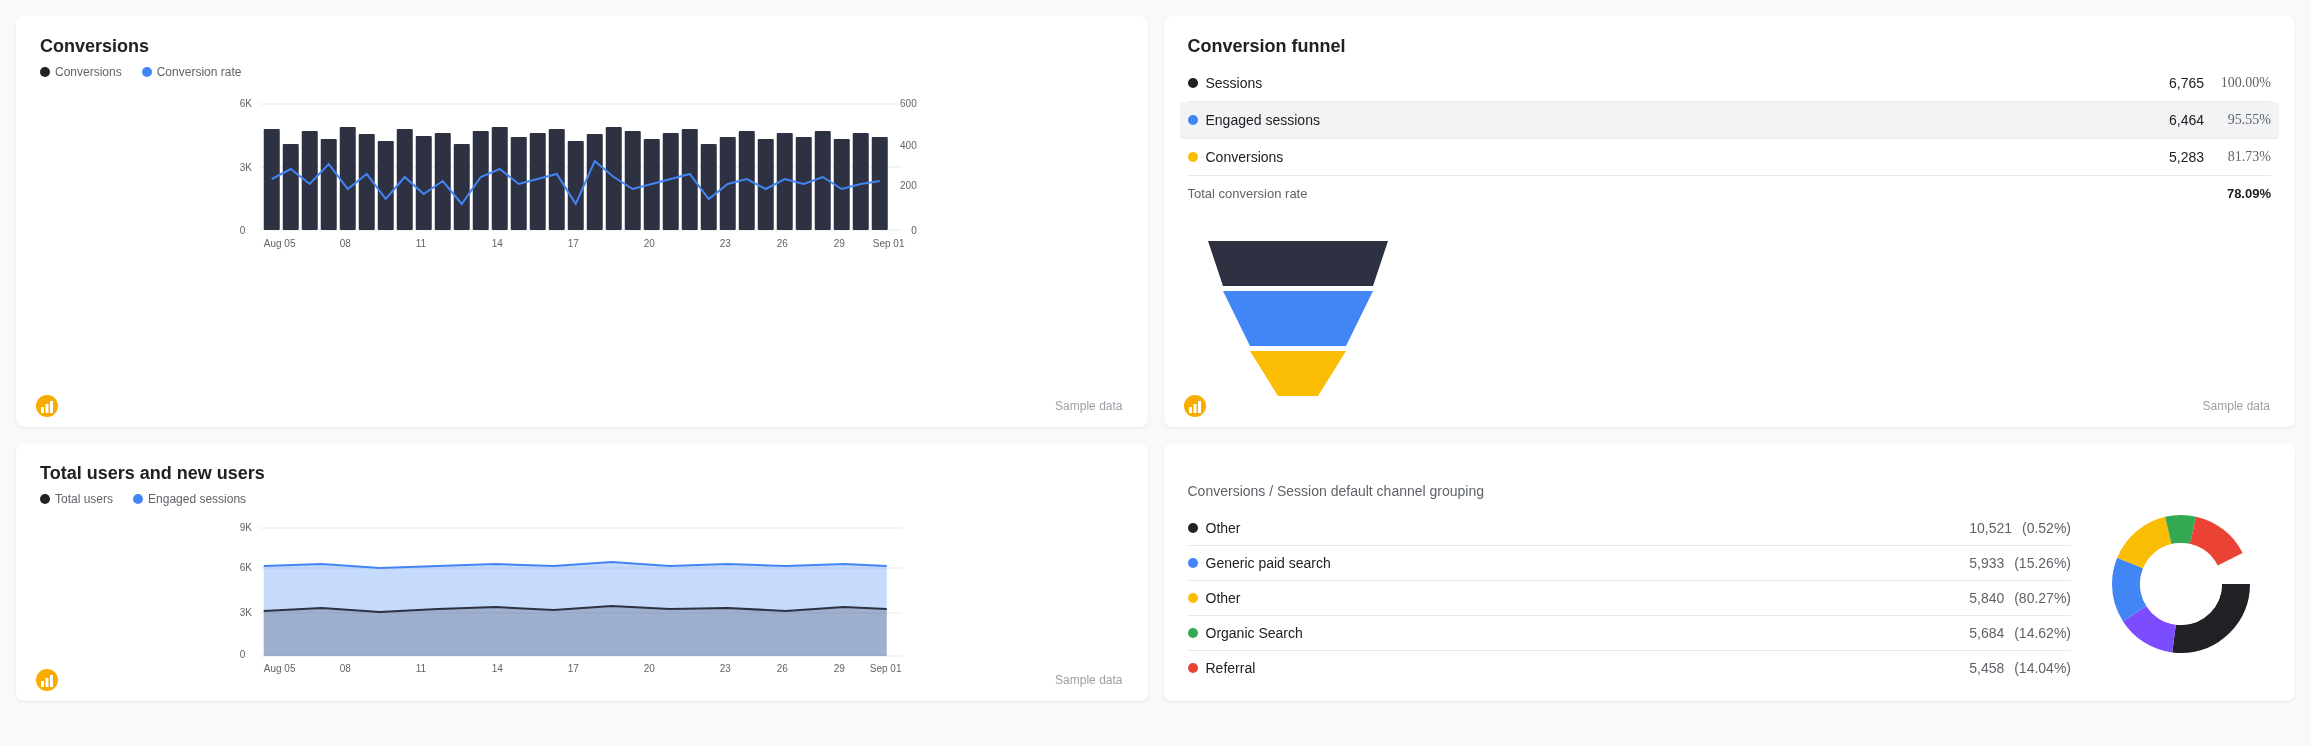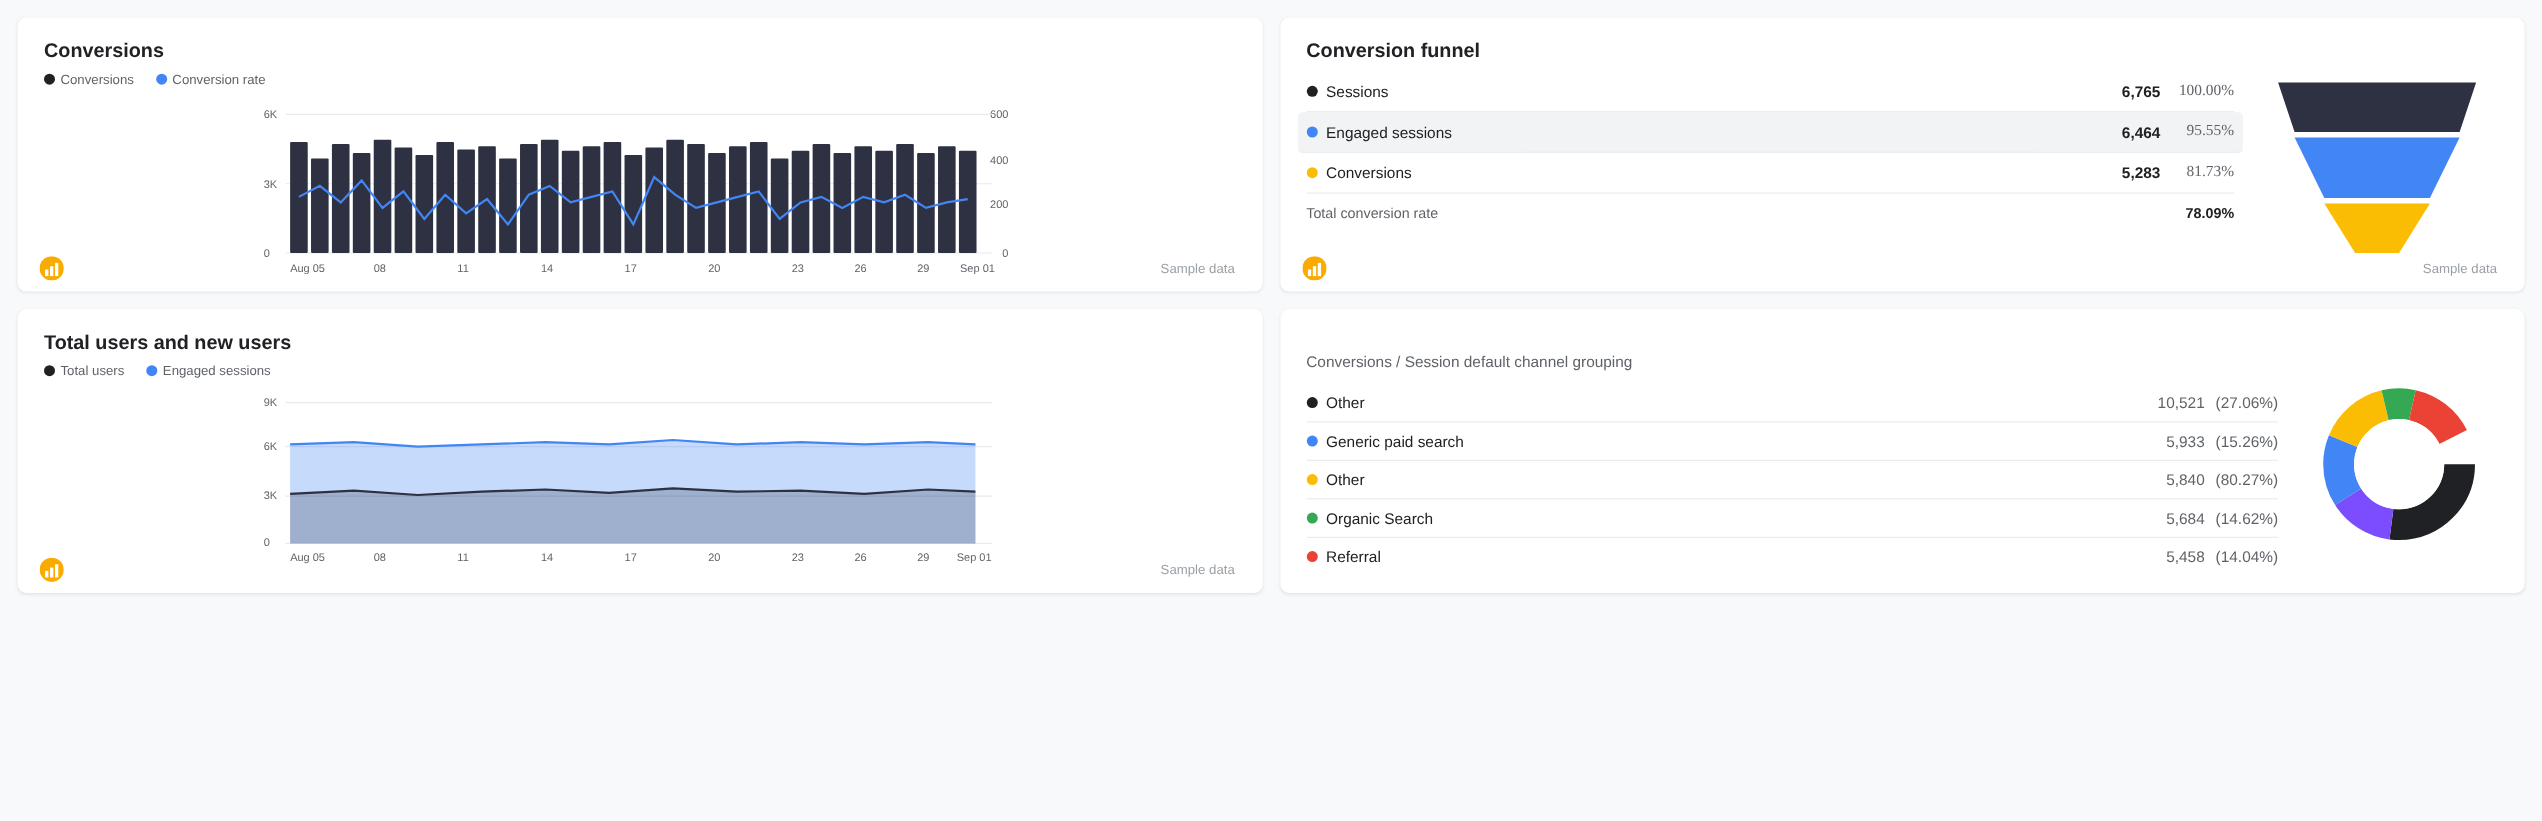--- a/index.html
+++ b/index.html
@@ -65,21 +65,21 @@
     
     .conversions-chart {
       width: 100%;
       height: 160px;
       position: relative;
     }
 
     
     .funnel-card {
       display: flex;
-      flex-direction: row;
+      flex-direction: column;
       gap: 20px;
     }
     .funnel-table {
       flex: 1;
     }
     .funnel-row {
       display: flex;
       align-items: center;
       padding: 10px 0;
       border-bottom: 1px solid #e8eaed;
@@ -96,21 +96,21 @@
     }
     .funnel-label {
       flex: 1;
       display: flex;
       align-items: center;
       gap: 8px;
       color: #202124;
       font-weight: 500;
     }
     .funnel-value {
-      font-weight: 700;
+      font-weight: 400;
       margin-right: 12px;
       color: #202124;
     }
     .funnel-pct {
       color: #5f6368;
       min-width: 55px;
       text-align: right;
       font-family: Liberation Serif, serif;
     }
     .funnel-total-row {
@@ -401,21 +401,21 @@
       <div class="channel-table">
         <div class="channel-subtitle">Conversions / Session default channel grouping</div>
 
         <div class="channel-row">
           <div class="channel-label">
             <span class="dot" style="background:#202124;"></span>
             <span>Other</span>
           </div>
           <span class="channel-value">
             <span>10,521</span>
-            <span style="color:#5f6368; margin-left:6px;">(27.06%)</span>
+            <span style="color:#5f6368; margin-left:6px;">(0.52%)</span>
           </span>
         </div>
 
         <div class="channel-row">
           <div class="channel-label">
             <span class="dot" style="background:#4285f4;"></span>
             <span>Generic paid search</span>
           </div>
           <span class="channel-value">
             <span>5,933</span>

